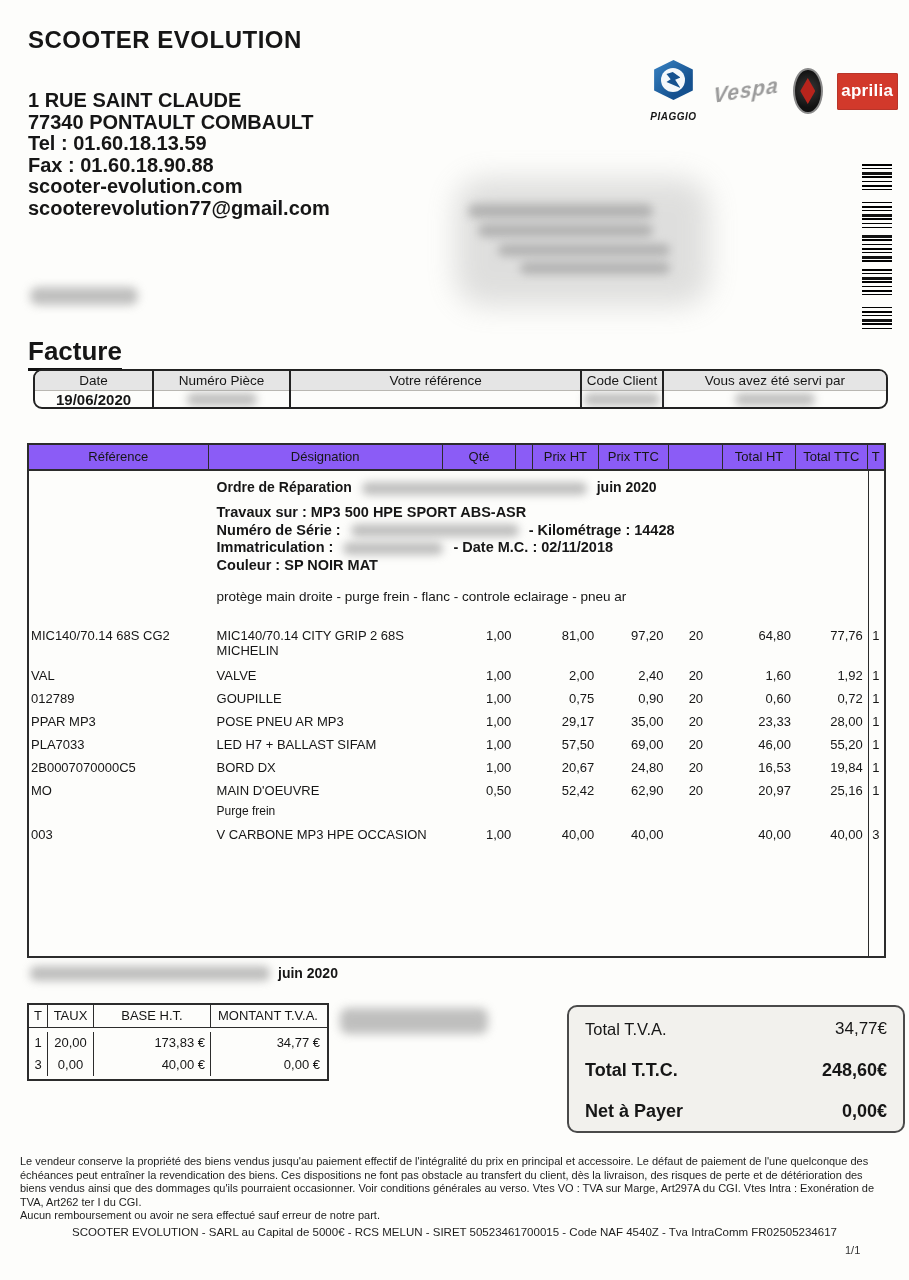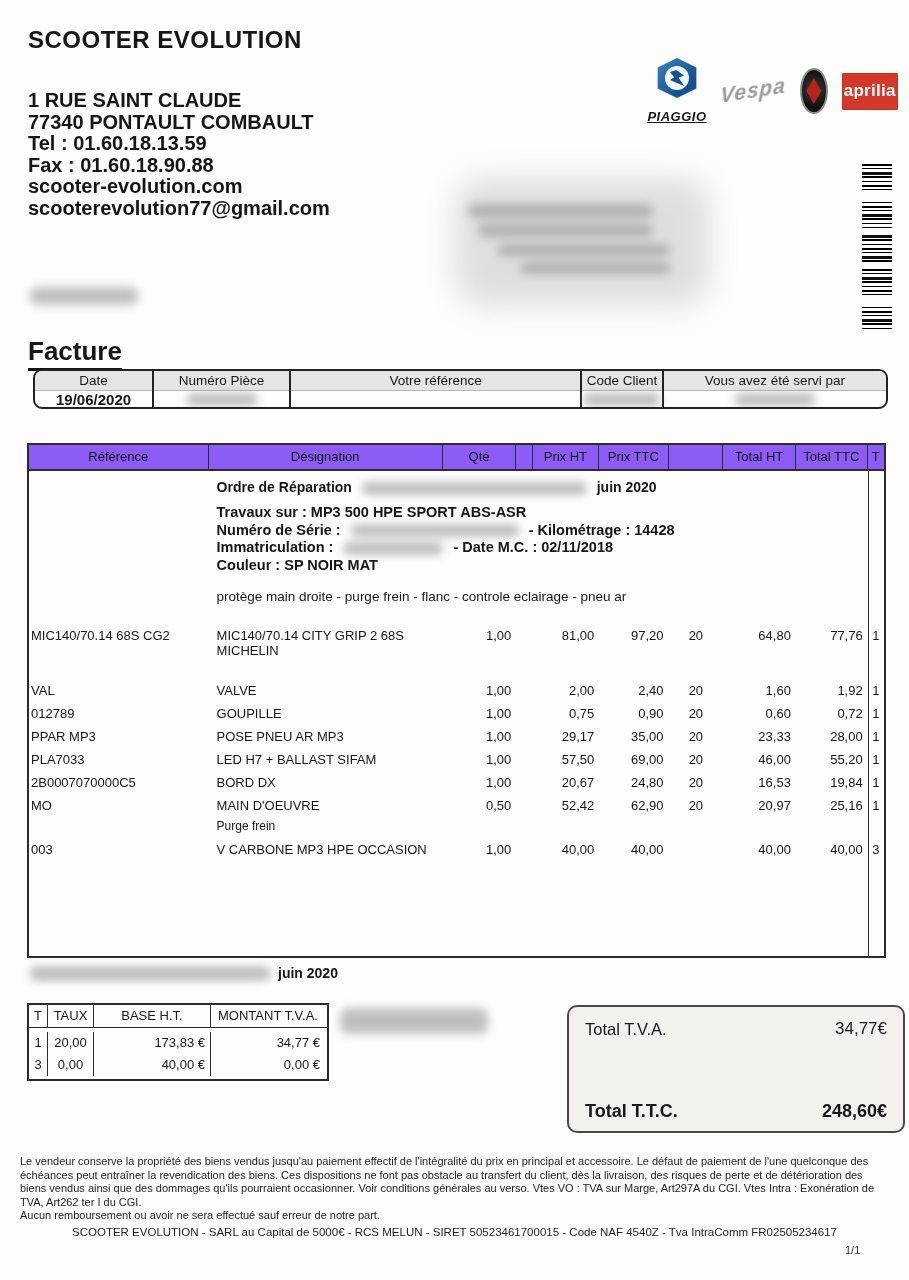--- a/index.html
+++ b/index.html
@@ -23,21 +23,21 @@
     width:44px; height:40px;
     clip-path:polygon(50% 0%, 94% 24%, 94% 76%, 50% 100%, 6% 76%, 6% 24%);
     background:linear-gradient(135deg,#3b86c6 0%,#15518f 70%);
     display:flex; align-items:center; justify-content:center;
   }
   .piaggio-circle { width:24px; height:24px; border-radius:50%; background:#f4f8fb; position:relative; }
   .piaggio-arrow {
     position:absolute; left:5px; top:4px; width:14px; height:16px;
     background:#15518f; clip-path:polygon(45% 0%, 100% 35%, 62% 48%, 100% 100%, 0% 62%, 30% 45%, 0% 12%);
   }
-  .piaggio-text { font-size:13px; font-weight:bold; letter-spacing:.5px; margin-top:11px; font-style:italic;text-decoration:underline; }
+  .piaggio-text { font-size:10px; font-weight:bold; letter-spacing:.5px; margin-top:11px; font-style:italic; }
   .vespa-script {
     font-size:21px; font-style:italic; font-weight:bold; color:#9b9b9b;
     transform:rotate(-9deg) skewX(-12deg); filter:blur(.6px); letter-spacing:1px;
   }
   .gilera-badge {
     width:33px; height:46px; border-radius:50%;
     background:radial-gradient(circle at 50% 45%, #3a3a3a 0%, #111 70%);
     border:2px solid #8b8b8b; display:flex; align-items:center; justify-content:center;
   }
   .gilera-diamond { width:15px; height:26px; background:#b8241c; clip-path:polygon(50% 0%,100% 50%,50% 100%,0% 50%); }
@@ -102,21 +102,21 @@
   .rows-block { margin-top:24px; }
   .item-row { display:flex; line-height:15px; margin-bottom:8px; }
   .item-row .c { overflow:visible; }
   .c.ref { width:21%; padding-left:2px; }
   .c.des { width:27.4%; padding-left:8px; padding-right:14px; }
   .c.qte { width:8.6%; } .c.gap { width:1.9%; }
   .c.pht { width:7.8%; } .c.pttc { width:8.1%; } .c.tva { width:6.4%; }
   .c.tht { width:8.5%; } .c.tttc { width:8.4%; } .c.t { width:1.9%; }
   .num { text-align:right; padding-right:5px; }
   .ctr { text-align:center; }
-  .row-tall { margin-bottom:25px; }
+  .row-tall { margin-bottom:10px;justify-content:flex-end; }
   .sub-note { margin-left:calc(21% + 8px); font-size:12px; margin-top:-2px; margin-bottom:9px; }
 
   
   .bottom-order { left:30px; top:965px; display:flex; align-items:center; gap:8px; }
   .bottom-order .label { font-size:14px; font-weight:bold; }
 
   
   .tva-table { left:27px; top:1003px; width:302px; border:2px solid #2c2c2c; font-size:13px; }
   .tva-row { display:flex; }
   .tva-head-row { border-bottom:1.5px solid #2c2c2c; height:23px; }
@@ -402,20 +402,24 @@
 
   <div class="abs totals-box">
     <div class="total-row">
       <div class="total-label">Total T.V.A.</div>
       <div class="total-value">34,77€</div>
     </div>
     <div class="total-row strong">
       <div class="total-label">Total T.T.C.</div>
       <div class="total-value">248,60€</div>
     </div>
+    <div class="total-row strong">
+      <div class="total-label">Net à Payer</div>
+      <div class="total-value">0,00€</div>
+    </div>
   </div>
 
   <div class="abs legal">
     <p>Le vendeur conserve la propriété des biens vendus jusqu'au paiement effectif de l'intégralité du prix en principal et accessoire. Le défaut de paiement de l'une quelconque des échéances peut entraîner la revendication des biens. Ces dispositions ne font pas obstacle au transfert du client, dès la livraison, des risques de perte et de détérioration des biens vendus ainsi que des dommages qu'ils pourraient occasionner. Voir conditions générales au verso. Vtes VO : TVA sur Marge, Art297A du CGI. Vtes Intra : Exonération de TVA, Art262 ter I du CGI.</p>
     <p>Aucun remboursement ou avoir ne sera effectué sauf erreur de notre part.</p>
   </div>
   <div class="abs company-line">SCOOTER EVOLUTION - SARL au Capital de 5000€ - RCS MELUN - SIRET 50523461700015 - Code NAF 4540Z - Tva IntraComm FR02505234617</div>
   <div class="abs page-num">1/1</div>
 
 </div>

